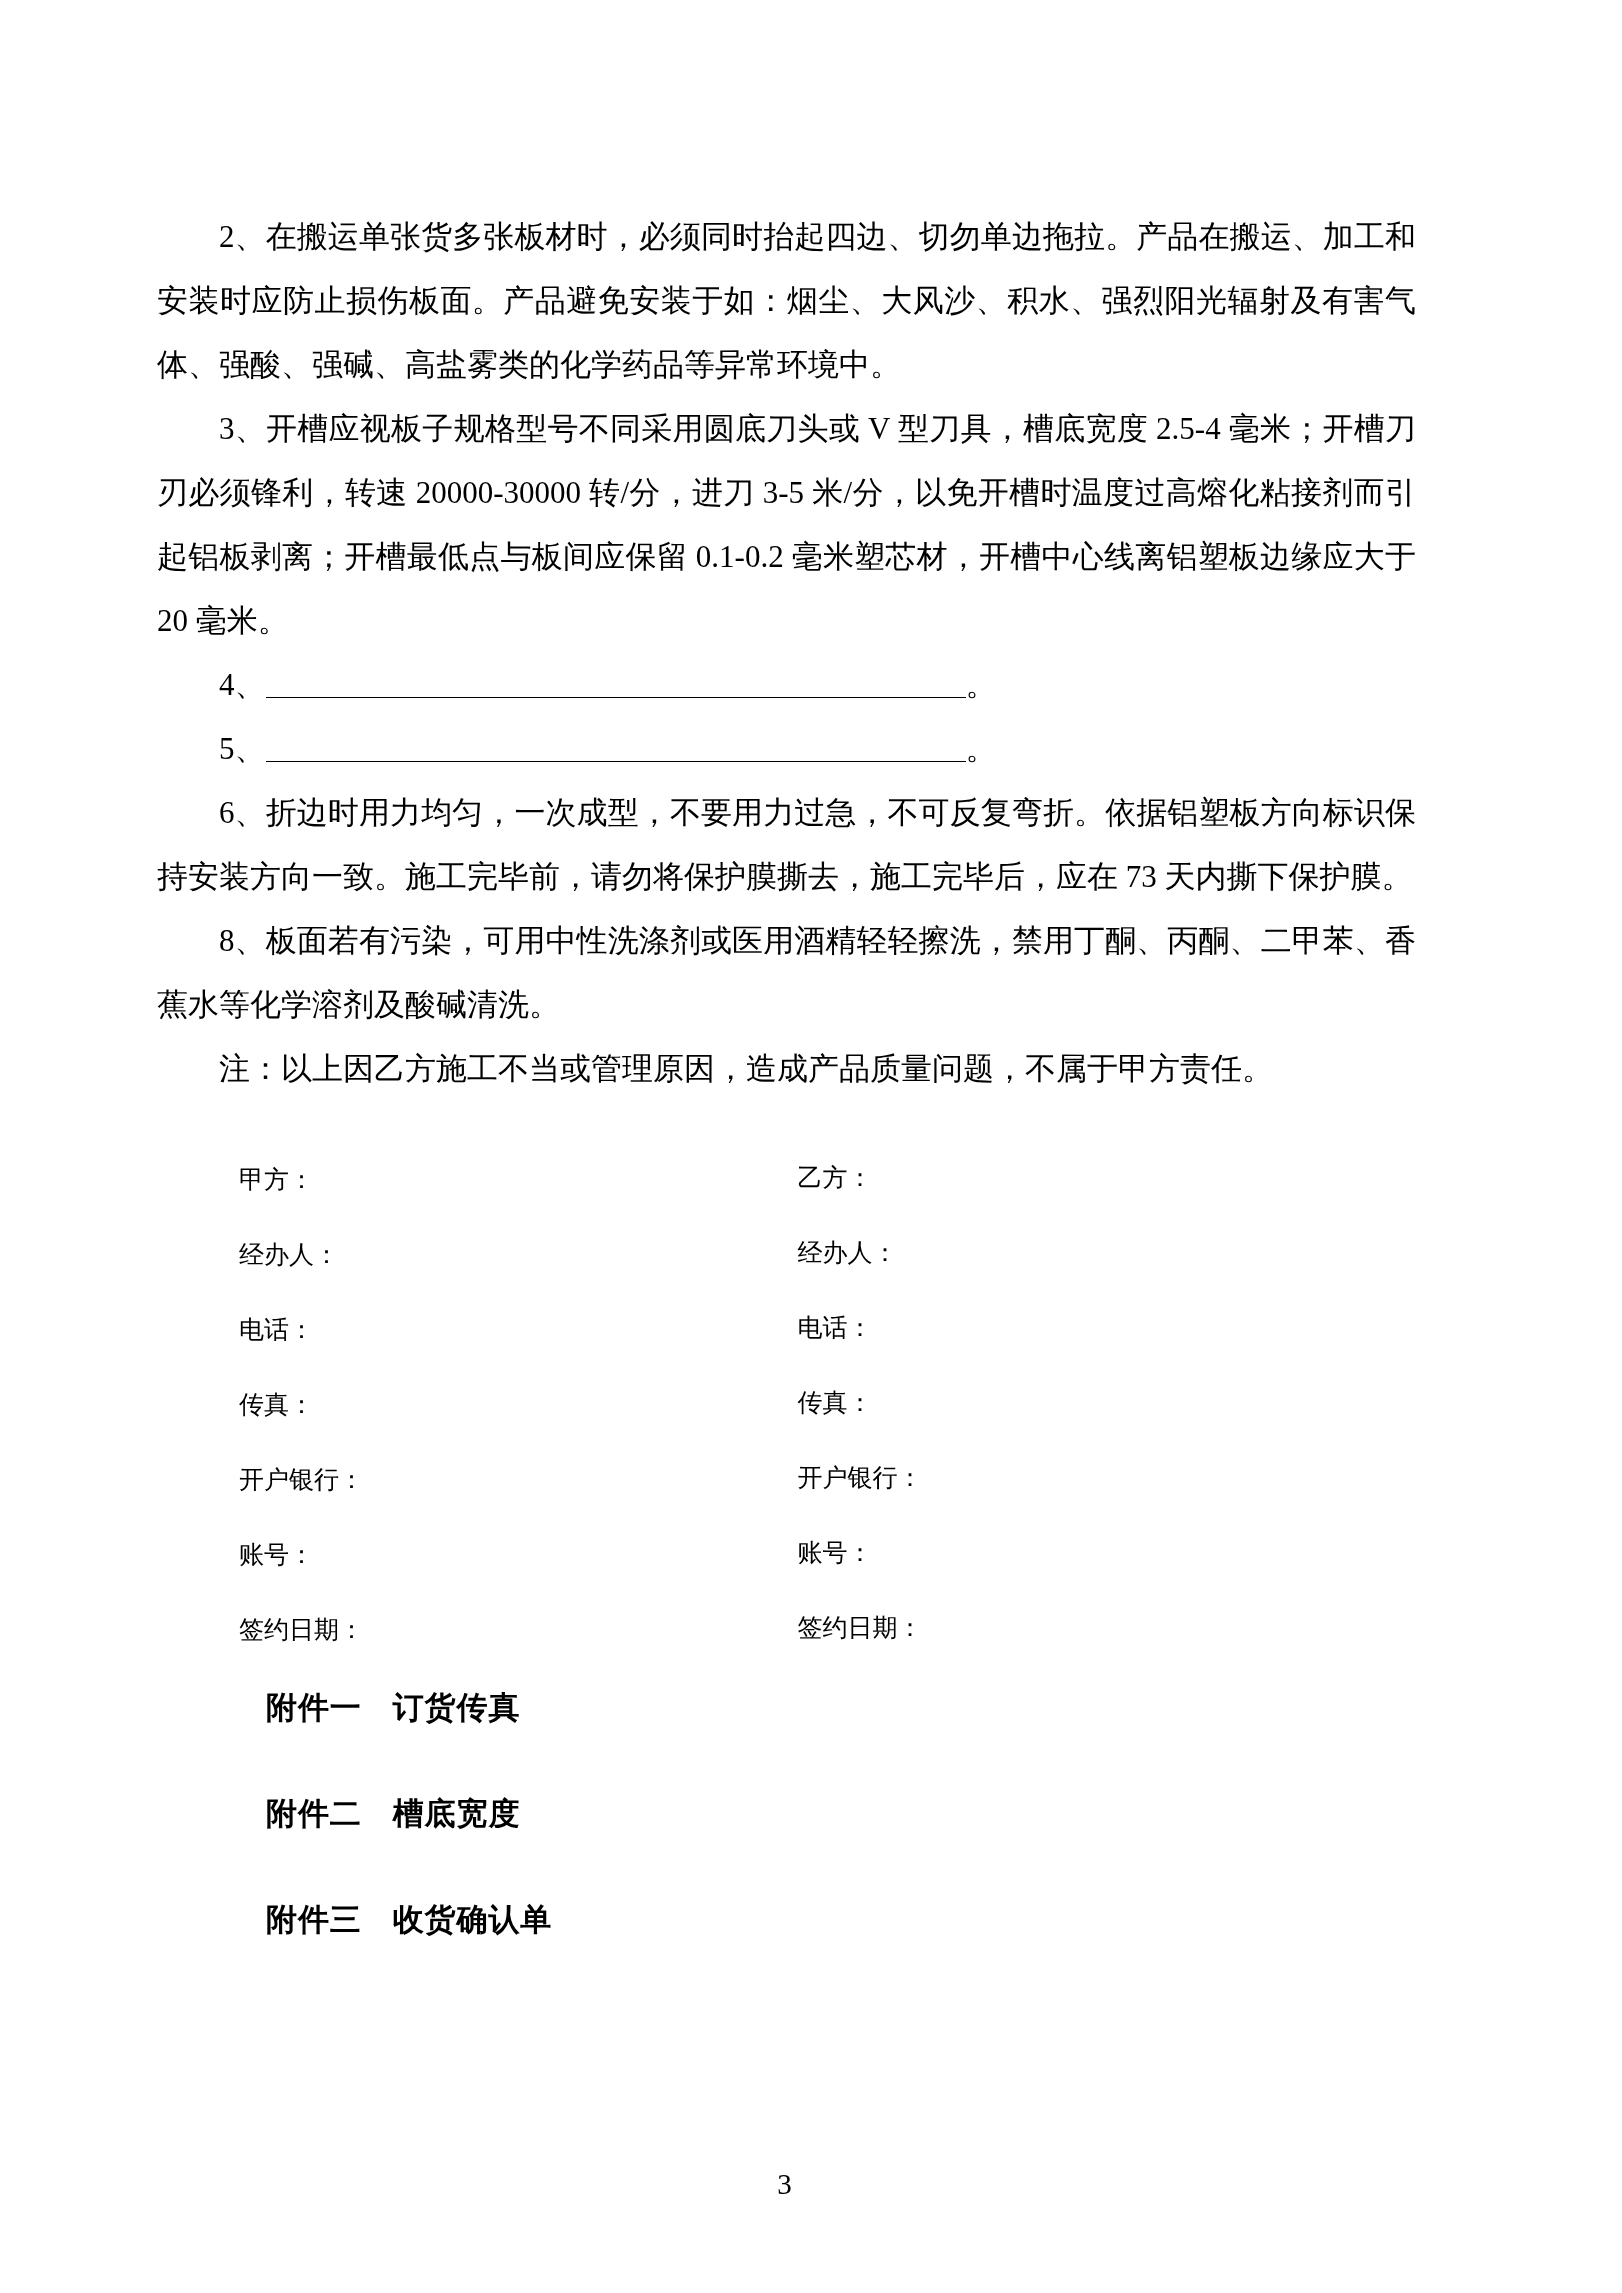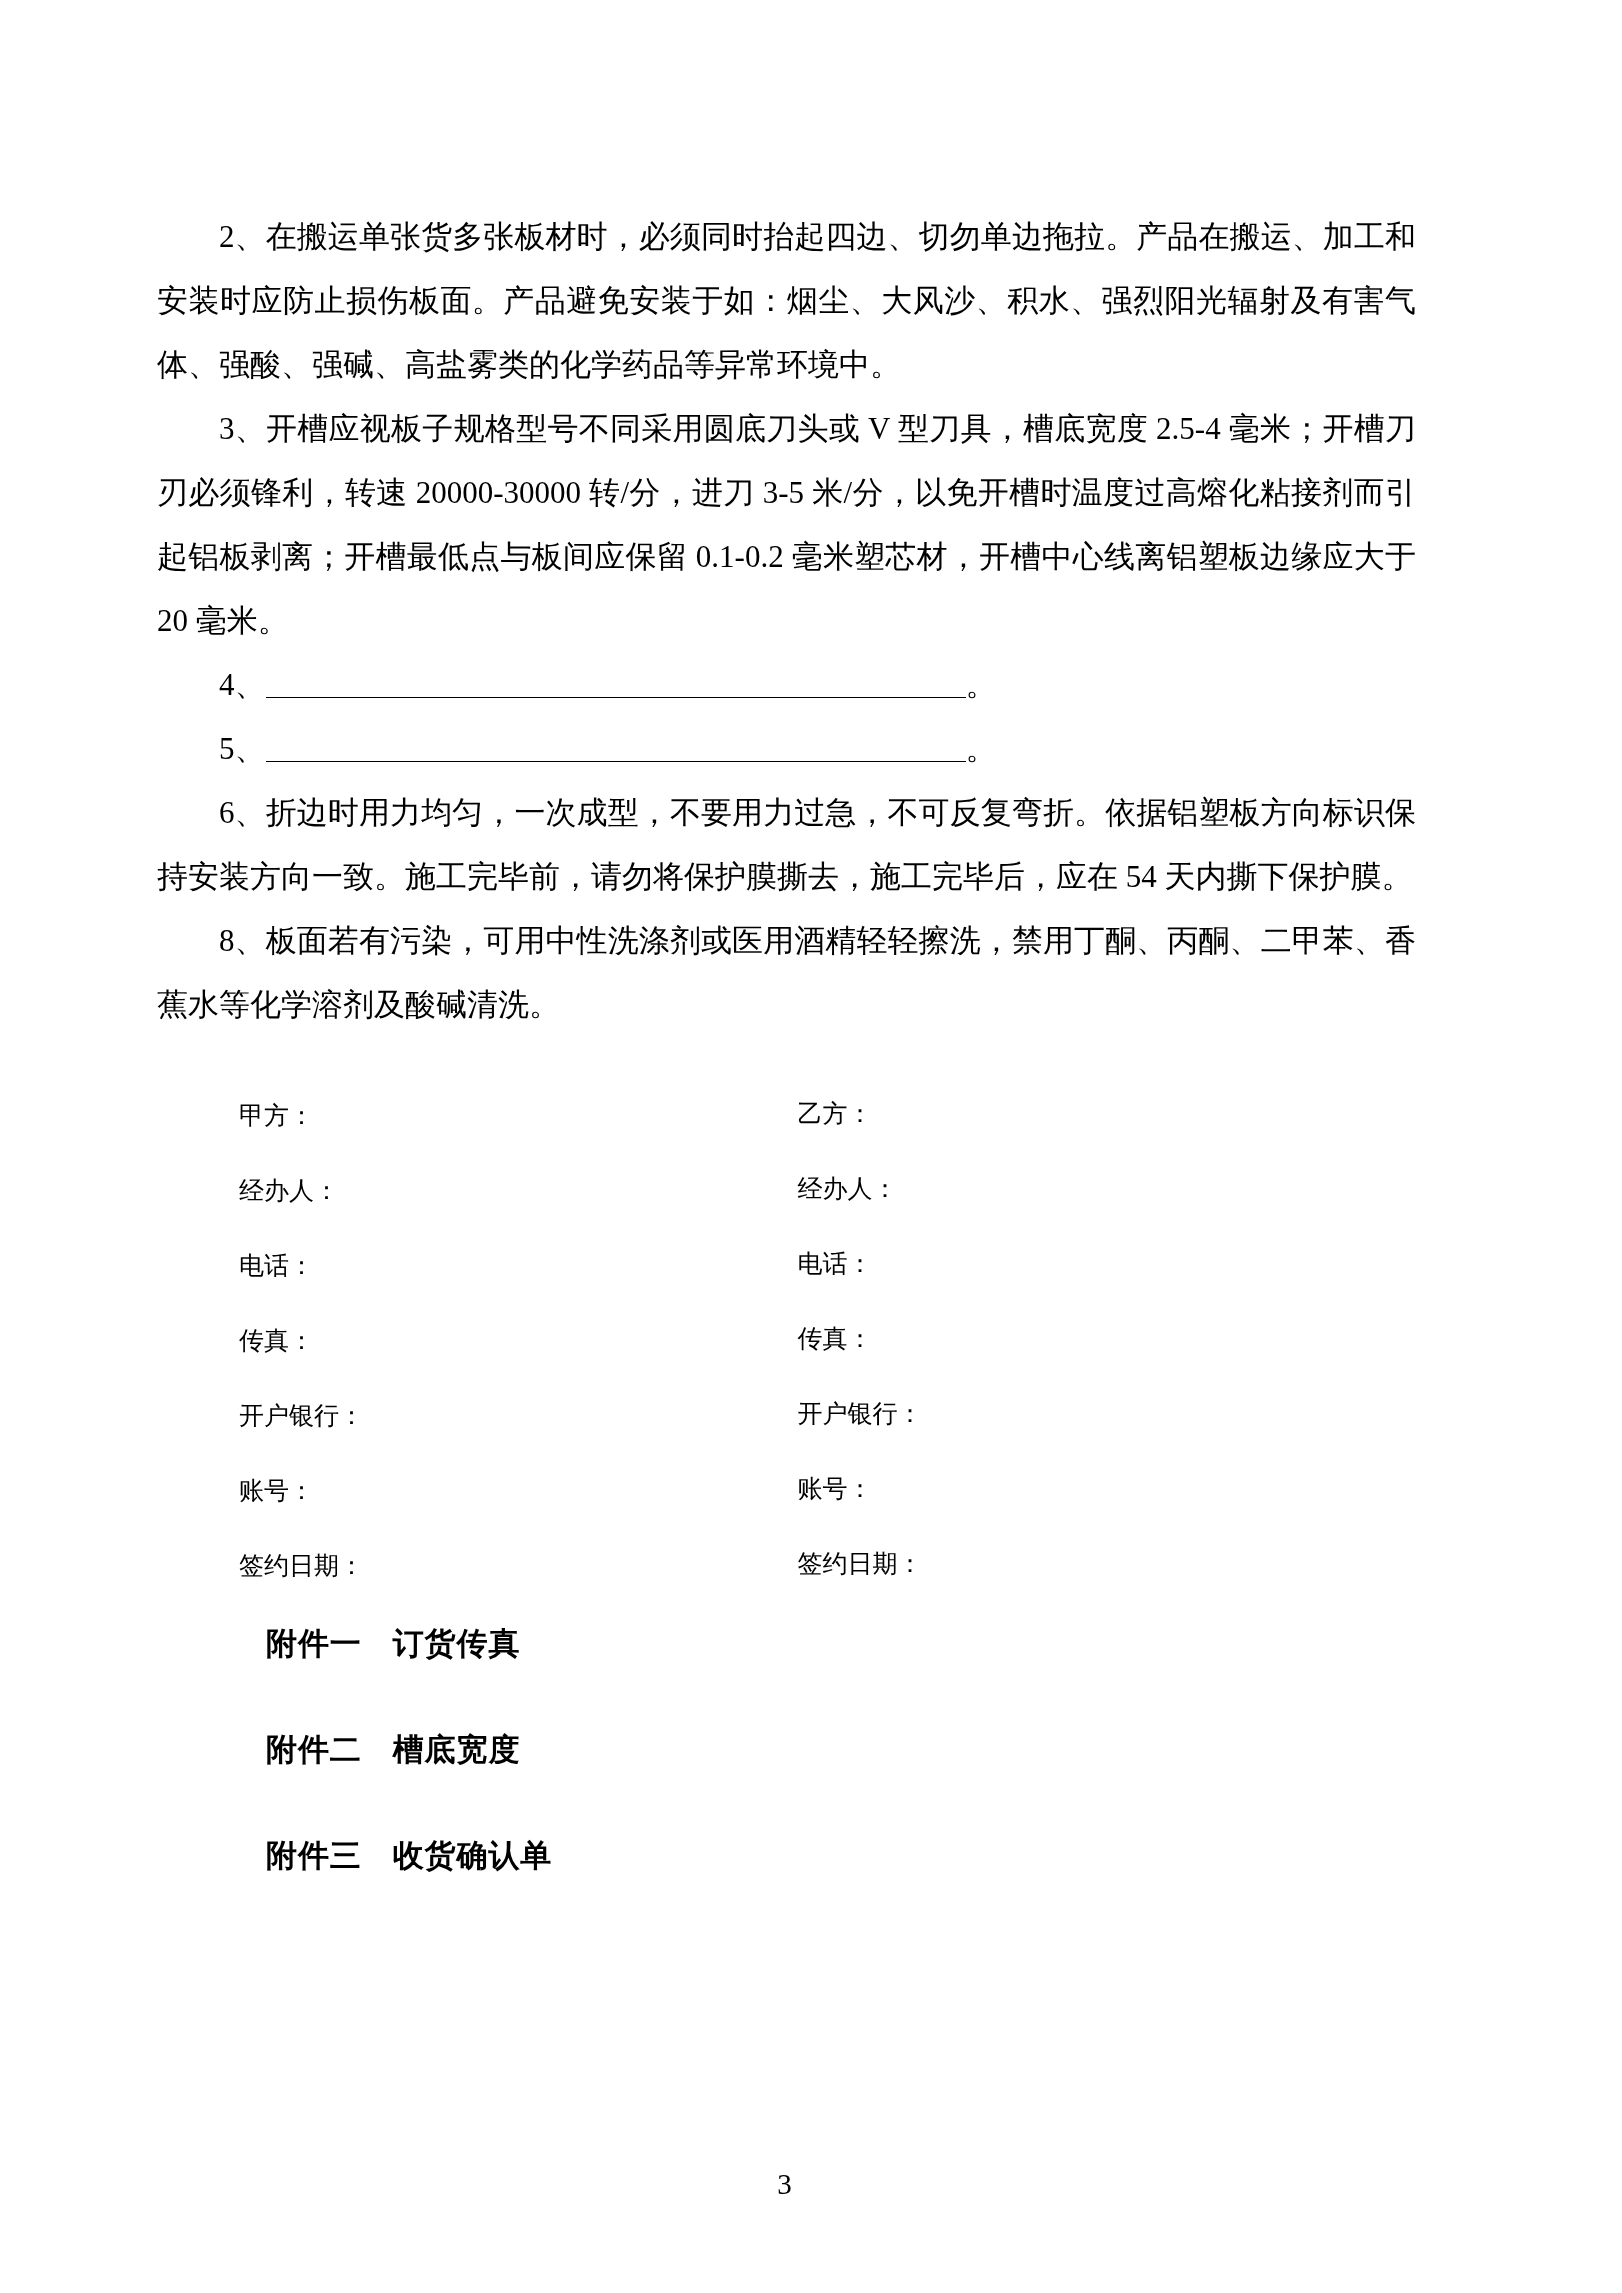--- a/index.html
+++ b/index.html
@@ -73,22 +73,23 @@
 <div class="page">
 
   <div class="clauses">
     <p>2、在搬运单张货多张板材时，必须同时抬起四边、切勿单边拖拉。产品在搬运、加工和安装时应防止损伤板面。产品避免安装于如：烟尘、大风沙、积水、强烈阳光辐射及有害气体、强酸、强碱、高盐雾类的化学药品等异常环境中。</p>
     <p>3、开槽应视板子规格型号不同采用圆底刀头或 V 型刀具，槽底宽度 2.5-4 毫米；开槽刀刃必须锋利，转速 20000-30000 转/分，进刀 3-5 米/分，以免开槽时温度过高熔化粘接剂而引起铝板剥离；开槽最低点与板间应保留 0.1-0.2 毫米塑芯材，开槽中心线离铝塑板边缘应大于 20 毫米。</p>
 
     <div class="blank-item"><span>4、</span><span class="blank-line"></span><span>。</span></div>
 
     <div class="blank-item"><span>5、</span><span class="blank-line"></span><span>。</span></div>
 
-    <p>6、折边时用力均匀，一次成型，不要用力过急，不可反复弯折。依据铝塑板方向标识保持安装方向一致。施工完毕前，请勿将保护膜撕去，施工完毕后，应在 54 天内撕下保护膜。</p>
+    <p>6、折边时用力均匀，一次成型，不要用力过急，不可反复弯折。依据铝塑板方向标识保持安装方向一致。施工完毕前，请勿将保护膜撕去，施工完毕后，应在 73 天内撕下保护膜。</p>
     <p>8、板面若有污染，可用中性洗涤剂或医用酒精轻轻擦洗，禁用丁酮、丙酮、二甲苯、香蕉水等化学溶剂及酸碱清洗。</p>
+    <p>注：以上因乙方施工不当或管理原因，造成产品质量问题，不属于甲方责任。</p>
   </div>
 
   <div class="signature">
     <div class="sig-col-left">
       <div class="sig-row">甲方：</div>
       <div class="sig-row">经办人：</div>
       <div class="sig-row">电话：</div>
       <div class="sig-row">传真：</div>
       <div class="sig-row">开户银行：</div>
       <div class="sig-row">账号：</div>

